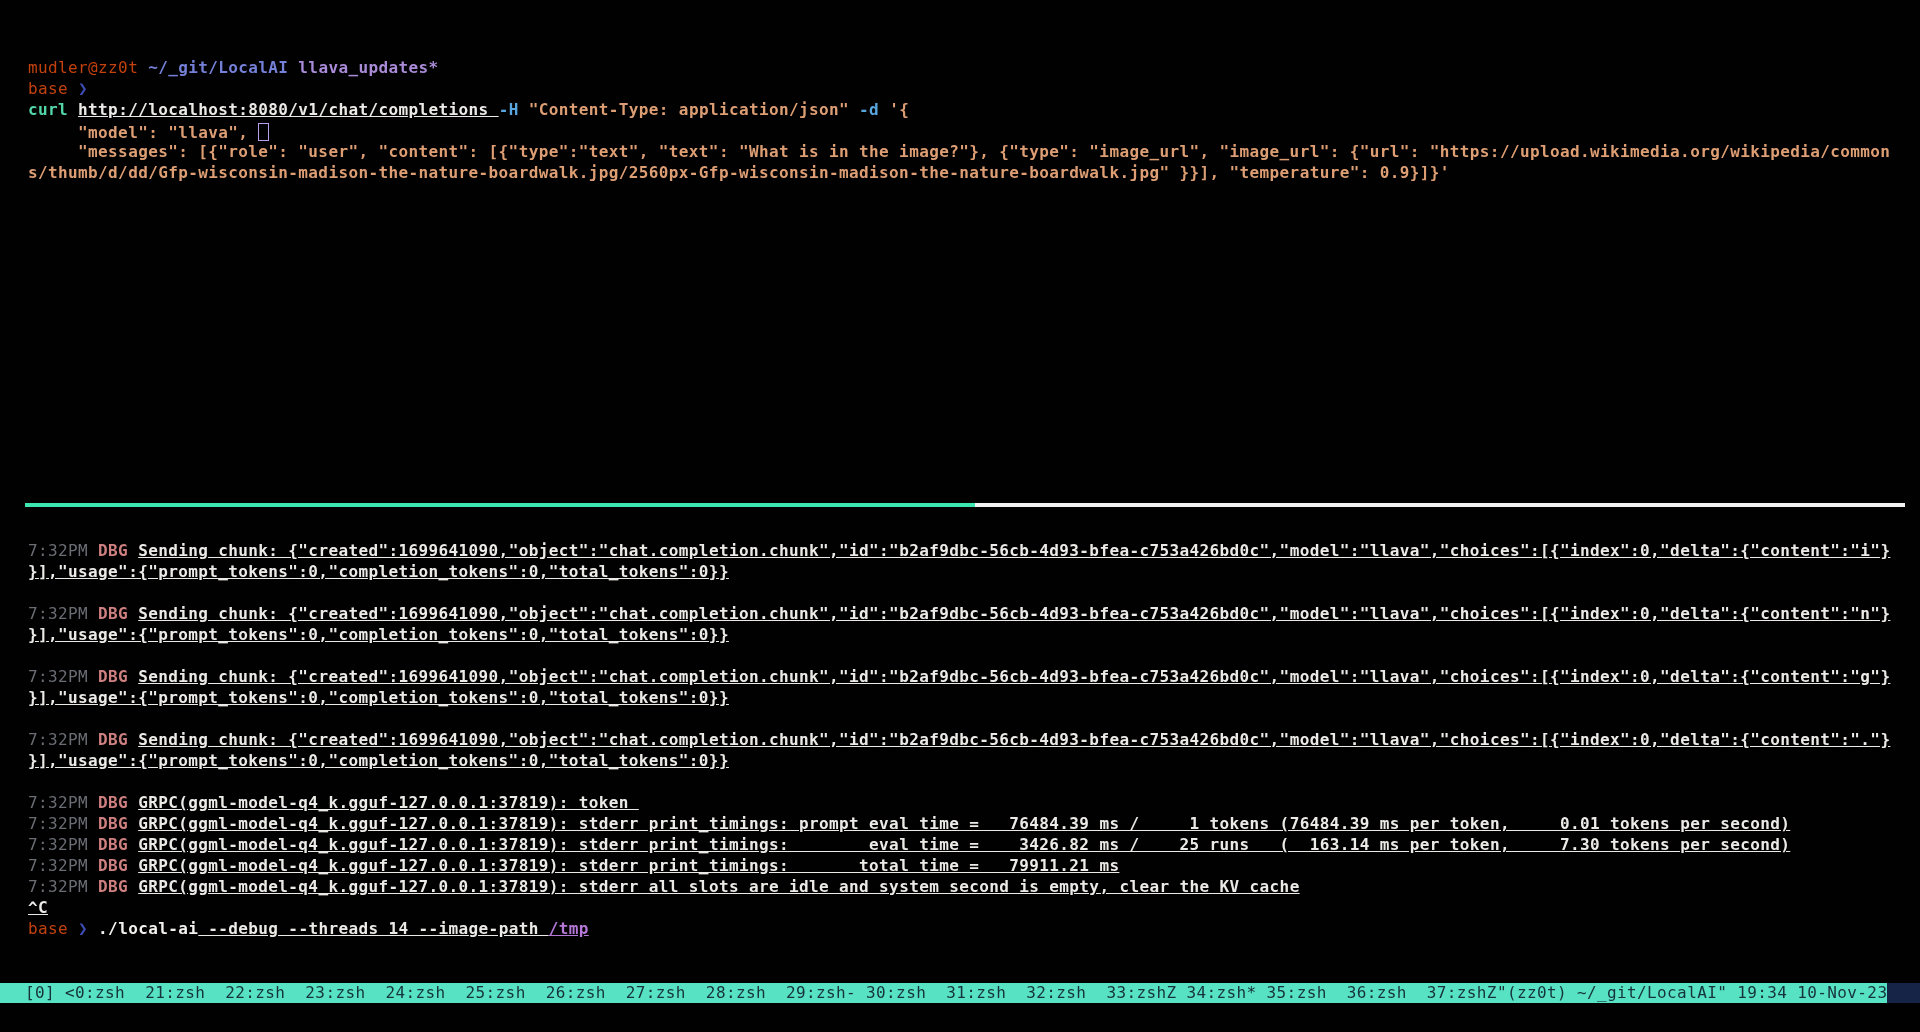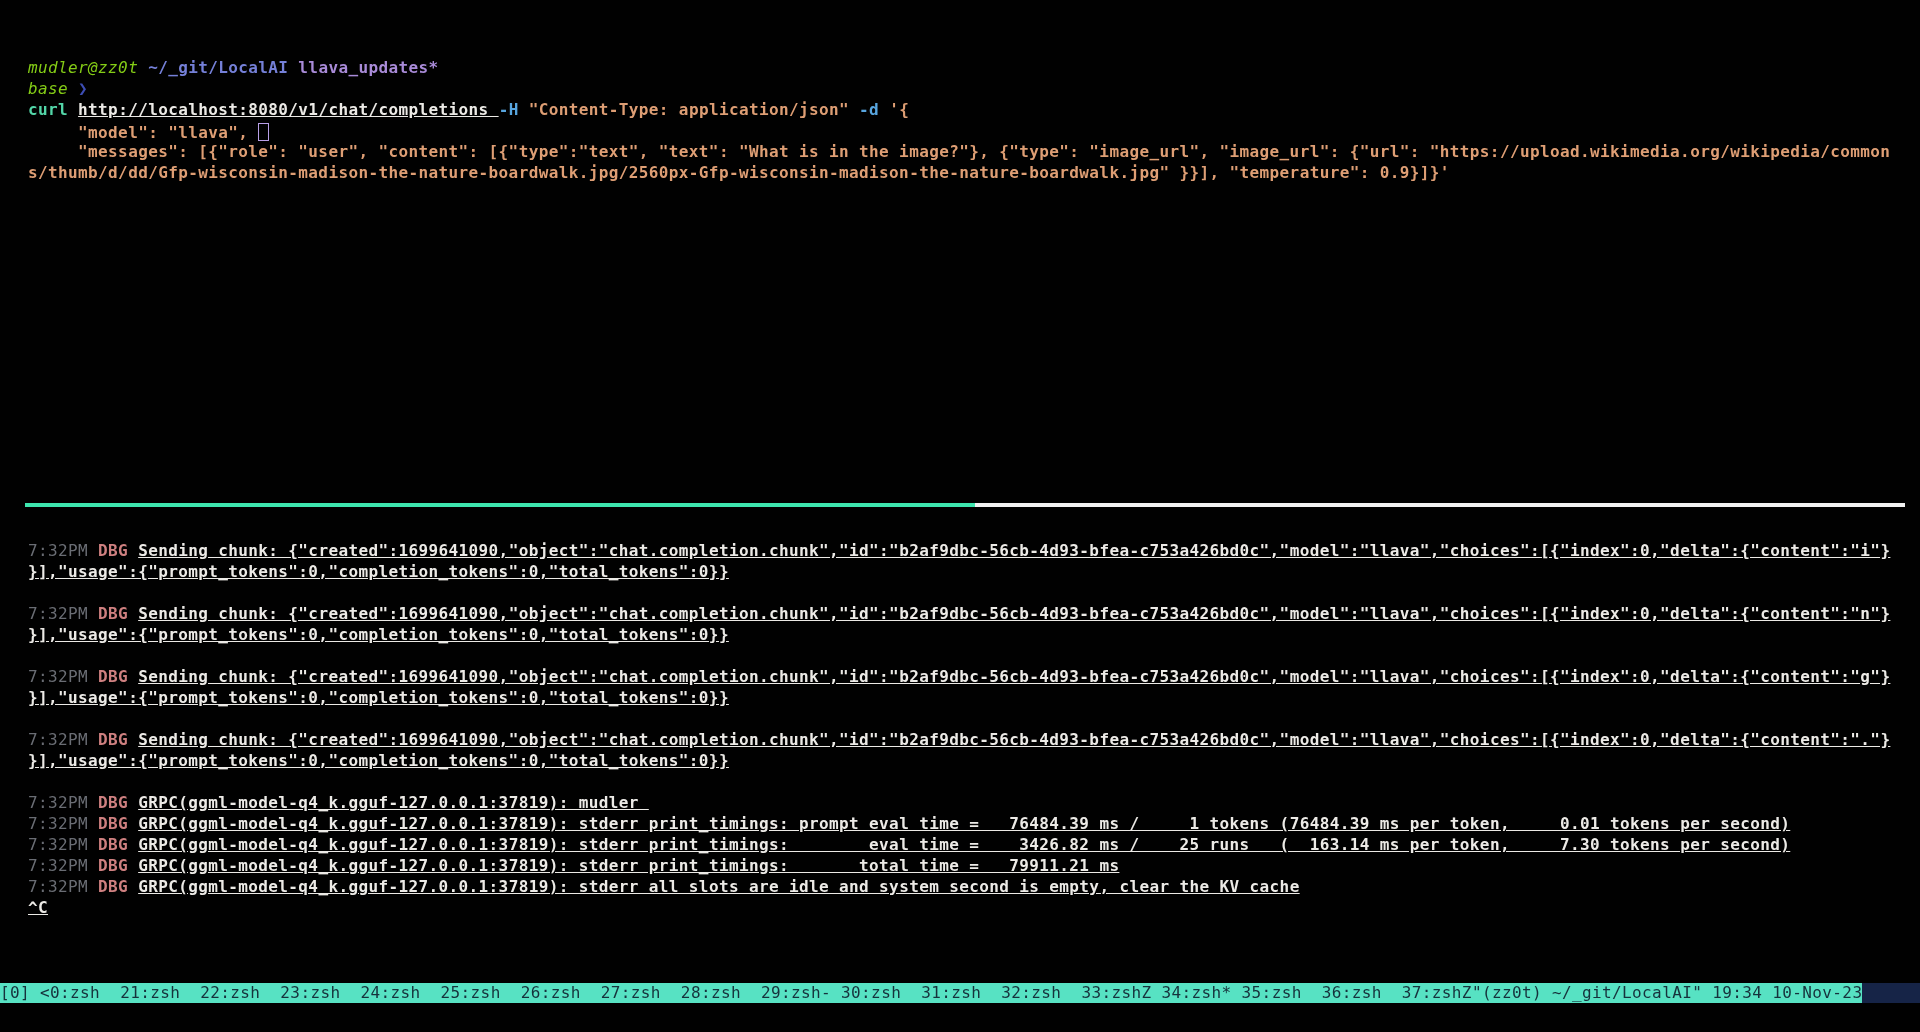--- a/index.html
+++ b/index.html
@@ -15,21 +15,21 @@
   }
   .pane{padding-left:28px;}
   .pane-top{padding-top:57px;}
   .tl{white-space:pre;height:21px;line-height:21px;}
   .spacer1{height:320px;}
   .spacer2{height:33px;}
   .divider-row{margin-left:25px;margin-right:15px;height:4px;display:flex;}
   .divider-teal{width:950px;background:#3ee6af;}
   .divider-white{flex:1;background:#f2f2f2;}
   
-  .c-gray{color:#84cc16;font-weight:400;font-style:italic;}
+  .c-gray{color:#c2410c;font-weight:400;}
   .c-blue{color:#7580d8;}
   .c-purple{color:#a98bd8;}
   .c-navy{color:#3d4db4;}
   .c-teal{color:#53d6a8;}
   .c-white{color:#eceae6;text-decoration:underline;}
   .c-cyan{color:#58a6e0;}
   .c-orange{color:#de9e74;}
   .c-dim{color:#6a6d74;font-weight:400;}
   .c-rose{color:#cf8080;}
   .c-orange2{color:#d29a5e;}
@@ -37,21 +37,21 @@
   .c-tmp{color:#b678d8;text-decoration:underline;}
   .cursor{
     display:inline-block;width:9px;height:16px;
     border:1.5px solid #b9a0e8;
     transform:translateY(3px);
   }
   .statusbar{
     position:absolute;left:0;top:983px;width:1920px;height:20px;
     background:#57e2c3;color:#16323c;
     display:flex;align-items:flex-end;
-    box-sizing:border-box;
+    box-sizing:border-box;padding-left:25px;
     font-weight:400;white-space:pre;line-height:20px;
   }
   .statusbar .endcap{flex:1;align-self:stretch;background:#162447;min-width:14px;}
 </style>
 </head>
 <body>
 
 <div class="screen">
 
   <div class="pane pane-top">
@@ -78,26 +78,27 @@
       <div class="tl"></div>
       <div class="tl"><span class="c-dim">7:32PM </span><span class="c-rose">DBG </span><span class="c-white">Sending chunk: {"created":1699641090,"object":"chat.completion.chunk","id":"b2af9dbc-56cb-4d93-bfea-c753a426bd0c","model":"llava","choices":[{"index":0,"delta":{"content":"n"}</span></div>
       <div class="tl"><span class="c-white">}],"usage":{"prompt_tokens":0,"completion_tokens":0,"total_tokens":0}}</span></div>
       <div class="tl"></div>
       <div class="tl"><span class="c-dim">7:32PM </span><span class="c-rose">DBG </span><span class="c-white">Sending chunk: {"created":1699641090,"object":"chat.completion.chunk","id":"b2af9dbc-56cb-4d93-bfea-c753a426bd0c","model":"llava","choices":[{"index":0,"delta":{"content":"g"}</span></div>
       <div class="tl"><span class="c-white">}],"usage":{"prompt_tokens":0,"completion_tokens":0,"total_tokens":0}}</span></div>
       <div class="tl"></div>
       <div class="tl"><span class="c-dim">7:32PM </span><span class="c-rose">DBG </span><span class="c-white">Sending chunk: {"created":1699641090,"object":"chat.completion.chunk","id":"b2af9dbc-56cb-4d93-bfea-c753a426bd0c","model":"llava","choices":[{"index":0,"delta":{"content":"."}</span></div>
       <div class="tl"><span class="c-white">}],"usage":{"prompt_tokens":0,"completion_tokens":0,"total_tokens":0}}</span></div>
       <div class="tl"></div>
-      <div class="tl"><span class="c-dim">7:32PM </span><span class="c-rose">DBG </span><span class="c-white">GRPC(ggml-model-q4_k.gguf-127.0.0.1:37819): mudler </span></div>
+      <div class="tl"><span class="c-dim">7:32PM </span><span class="c-rose">DBG </span><span class="c-white">GRPC(ggml-model-q4_k.gguf-127.0.0.1:37819): token </span></div>
       <div class="tl"><span class="c-dim">7:32PM </span><span class="c-rose">DBG </span><span class="c-white">GRPC(ggml-model-q4_k.gguf-127.0.0.1:37819): stderr print_timings: prompt eval time =   76484.39 ms /     1 tokens (76484.39 ms per token,     0.01 tokens per second)</span></div>
       <div class="tl"><span class="c-dim">7:32PM </span><span class="c-rose">DBG </span><span class="c-white">GRPC(ggml-model-q4_k.gguf-127.0.0.1:37819): stderr print_timings:        eval time =    3426.82 ms /    25 runs   (  163.14 ms per token,     7.30 tokens per second)</span></div>
       <div class="tl"><span class="c-dim">7:32PM </span><span class="c-rose">DBG </span><span class="c-white">GRPC(ggml-model-q4_k.gguf-127.0.0.1:37819): stderr print_timings:       total time =   79911.21 ms</span></div>
       <div class="tl"><span class="c-dim">7:32PM </span><span class="c-rose">DBG </span><span class="c-white">GRPC(ggml-model-q4_k.gguf-127.0.0.1:37819): stderr all slots are idle and system second is empty, clear the KV cache</span></div>
       <div class="tl"><span class="c-white">^C</span></div>
+      <div class="tl"><span class="c-gray">base </span><span class="c-navy">❯ </span><span class="c-cmd">./local-ai</span><span class="c-white"> --debug --threads 14 --image-path </span><span class="c-tmp">/tmp</span></div>
     </div>
 
   <div class="statusbar">
     <span>[0] &lt;0:zsh  21:zsh  22:zsh  23:zsh  24:zsh  25:zsh  26:zsh  27:zsh  28:zsh  29:zsh- 30:zsh  31:zsh  32:zsh  33:zshZ 34:zsh* 35:zsh  36:zsh  37:zshZ</span>
     <span>"(zz0t) ~/_git/LocalAI" 19:34 10-Nov-23</span>
     <span class="endcap"></span>
   </div>
 
 </div>
 

